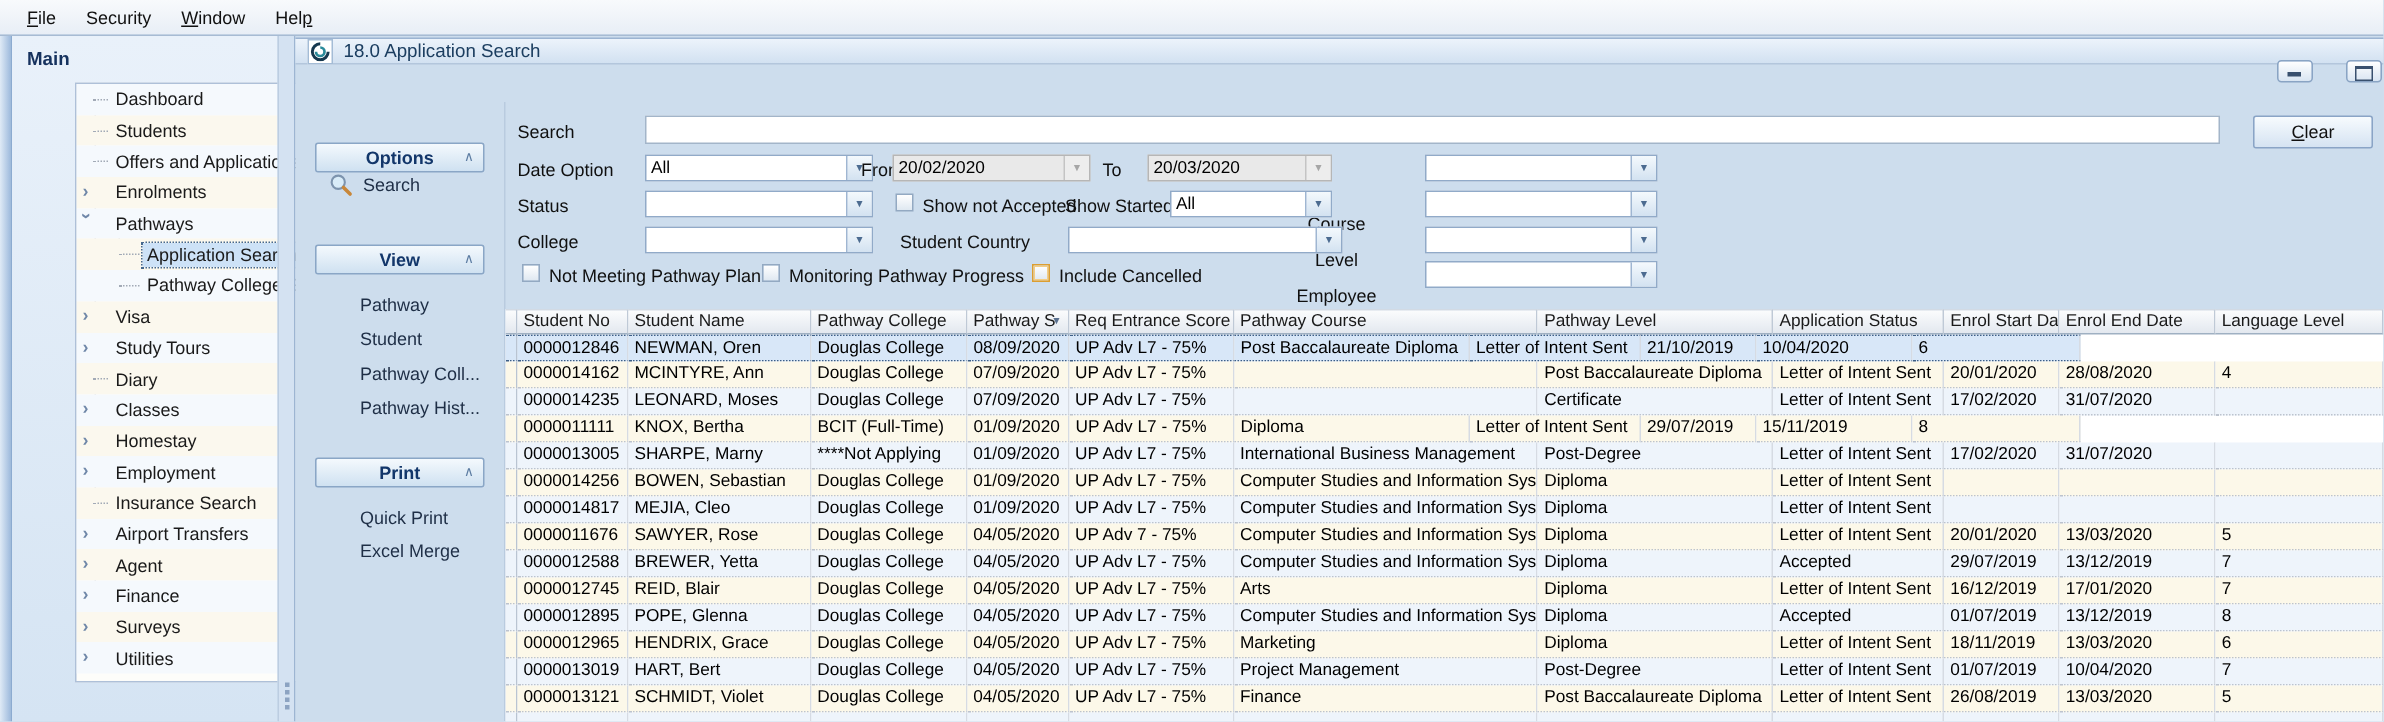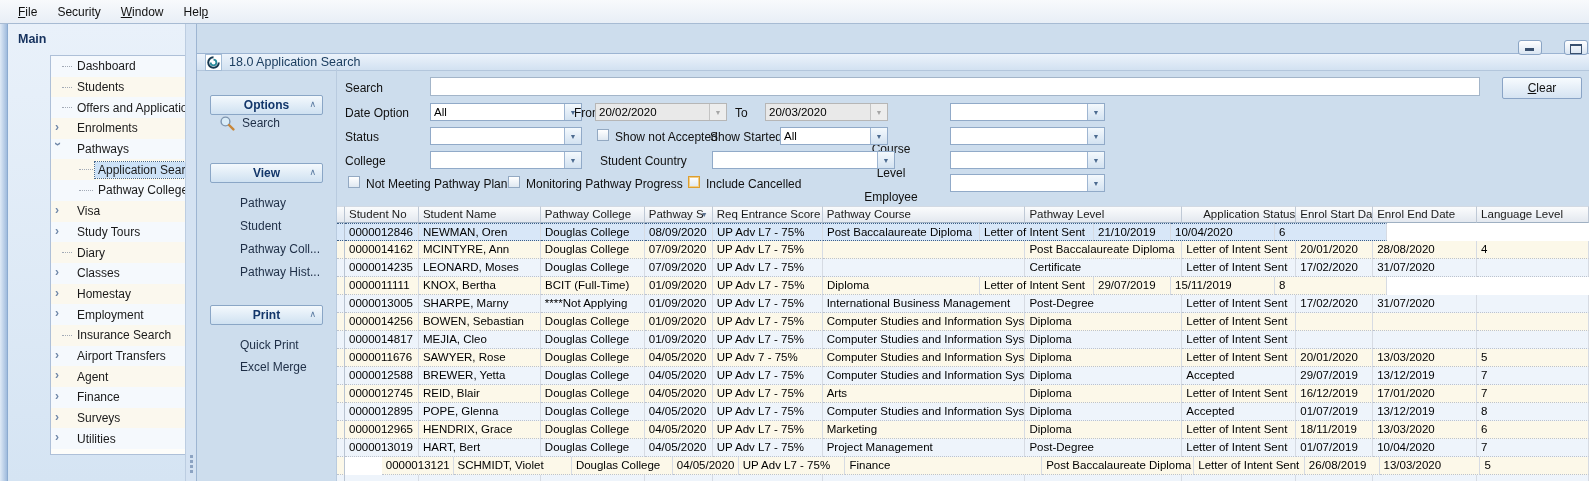--- a/index.html
+++ b/index.html
@@ -38,21 +38,21 @@
   .tree-vline2 { position:absolute; left:28px; border-left:1px dotted #a2aab6; }
 
   
   .splitter { position:absolute; left:185px; top:24px; width:12px; height:457px;
     background:#d4e2f2; border-left:1px solid #bccde1; border-right:1px solid #9db5d2; box-sizing:border-box; }
   .splitter .grip { position:absolute; left:4px; bottom:6px; }
   .splitter .grip i { display:block; width:3px; height:3px; background:#8ca3c2; margin:2px 0; }
 
   
   .main { position:absolute; left:197px; top:24px; width:1392px; height:457px; background:#cddded; }
-  .tabbar { position:absolute; left:0; top:29px; width:100%; height:18px;
+  .tabbar { position:absolute; left:0; top:1px; width:100%; height:18px;
     background:linear-gradient(#ecf3fb,#d2e1f1); border-top:1px solid #9cb4d2; border-bottom:1px solid #b3c6dc;
     box-sizing:border-box; display:flex; align-items:center; }
   .app-icon { margin-left:8px; width:17px; height:17px; background:#fff; border:1px solid #a4bcd6;
     display:flex; align-items:center; justify-content:center; box-sizing:border-box; }
   .tab-title { margin-left:7px; font-size:12.5px; color:#1c3e60; }
   .winbtn { position:absolute; top:16px; width:24px; height:15px; border:1px solid #8aa4c4; border-radius:3px;
     background:linear-gradient(#ffffff,#d9e5f2); box-sizing:border-box; }
   .winbtn.min { left:1321px; }
   .winbtn.max { left:1367px; }
   .winbtn .bar { position:absolute; left:6px; bottom:3px; width:9px; height:3px; background:#39506e; }
@@ -328,21 +328,21 @@
   <div class="table" id="grid">
       <div class="thead">
         <div class="th ind" style="width: 8px;"></div>
         <div class="th" style="width: 74px;"><span>Student No</span></div>
         <div class="th" style="width: 122px;"><span>Student Name</span></div>
         <div class="th" style="width: 104px;"><span>Pathway College</span></div>
         <div class="th" style="width: 68px;"><span>Pathway S</span><span class="sort">▼</span></div>
         <div class="th" style="width: 110px;"><span>Req Entrance Score</span></div>
         <div class="th" style="width: 203px;"><span>Pathway Course</span></div>
         <div class="th" style="width: 157px;"><span>Pathway Level</span></div>
-        <div class="th" style="width: 114px; text-align: right;"><span>Application Status</span></div>
+        <div class="th" style="width: 114px;"><span>Application Status</span></div>
         <div class="th" style="width: 77px;"><span>Enrol Start Date</span></div>
         <div class="th" style="width: 104px;"><span>Enrol End Date</span></div>
         <div class="th" style="width: 112px;"><span>Language Level</span></div>
       </div>
       <div class="tr selected">
         <div class="td ind" style="width: 8px;"></div>
         <div class="td" style="width: 74px;">0000012846</div>
         <div class="td" style="width: 122px;">NEWMAN, Oren</div>
         <div class="td" style="width: 104px;">Douglas College</div>
         <div class="td" style="width: 68px;">08/09/2020</div>
@@ -515,21 +515,21 @@
         <div class="td" style="width: 110px;">UP Adv L7 - 75%</div>
         <div class="td" style="width: 203px;">Project Management</div>
         <div class="td" style="width: 157px;">Post-Degree</div>
         <div class="td" style="width: 114px;">Letter of Intent Sent</div>
         <div class="td" style="width: 77px;">01/07/2019</div>
         <div class="td" style="width: 104px;">10/04/2020</div>
         <div class="td" style="width: 112px;">7</div>
       </div>
       <div class="tr cream">
         <div class="td ind" style="width: 8px;"></div>
-        <div class="td" style="width: 74px; margin-left: 37px;">0000013121</div>
+        <div class="td" style="width: 74px;">0000013121</div>
         <div class="td" style="width: 122px;">SCHMIDT, Violet</div>
         <div class="td" style="width: 104px;">Douglas College</div>
         <div class="td" style="width: 68px;">04/05/2020</div>
         <div class="td" style="width: 110px;">UP Adv L7 - 75%</div>
         <div class="td" style="width: 203px;">Finance</div>
         <div class="td" style="width: 157px;">Post Baccalaureate Diploma</div>
         <div class="td" style="width: 114px;">Letter of Intent Sent</div>
         <div class="td" style="width: 77px;">26/08/2019</div>
         <div class="td" style="width: 104px;">13/03/2020</div>
         <div class="td" style="width: 112px;">5</div>

